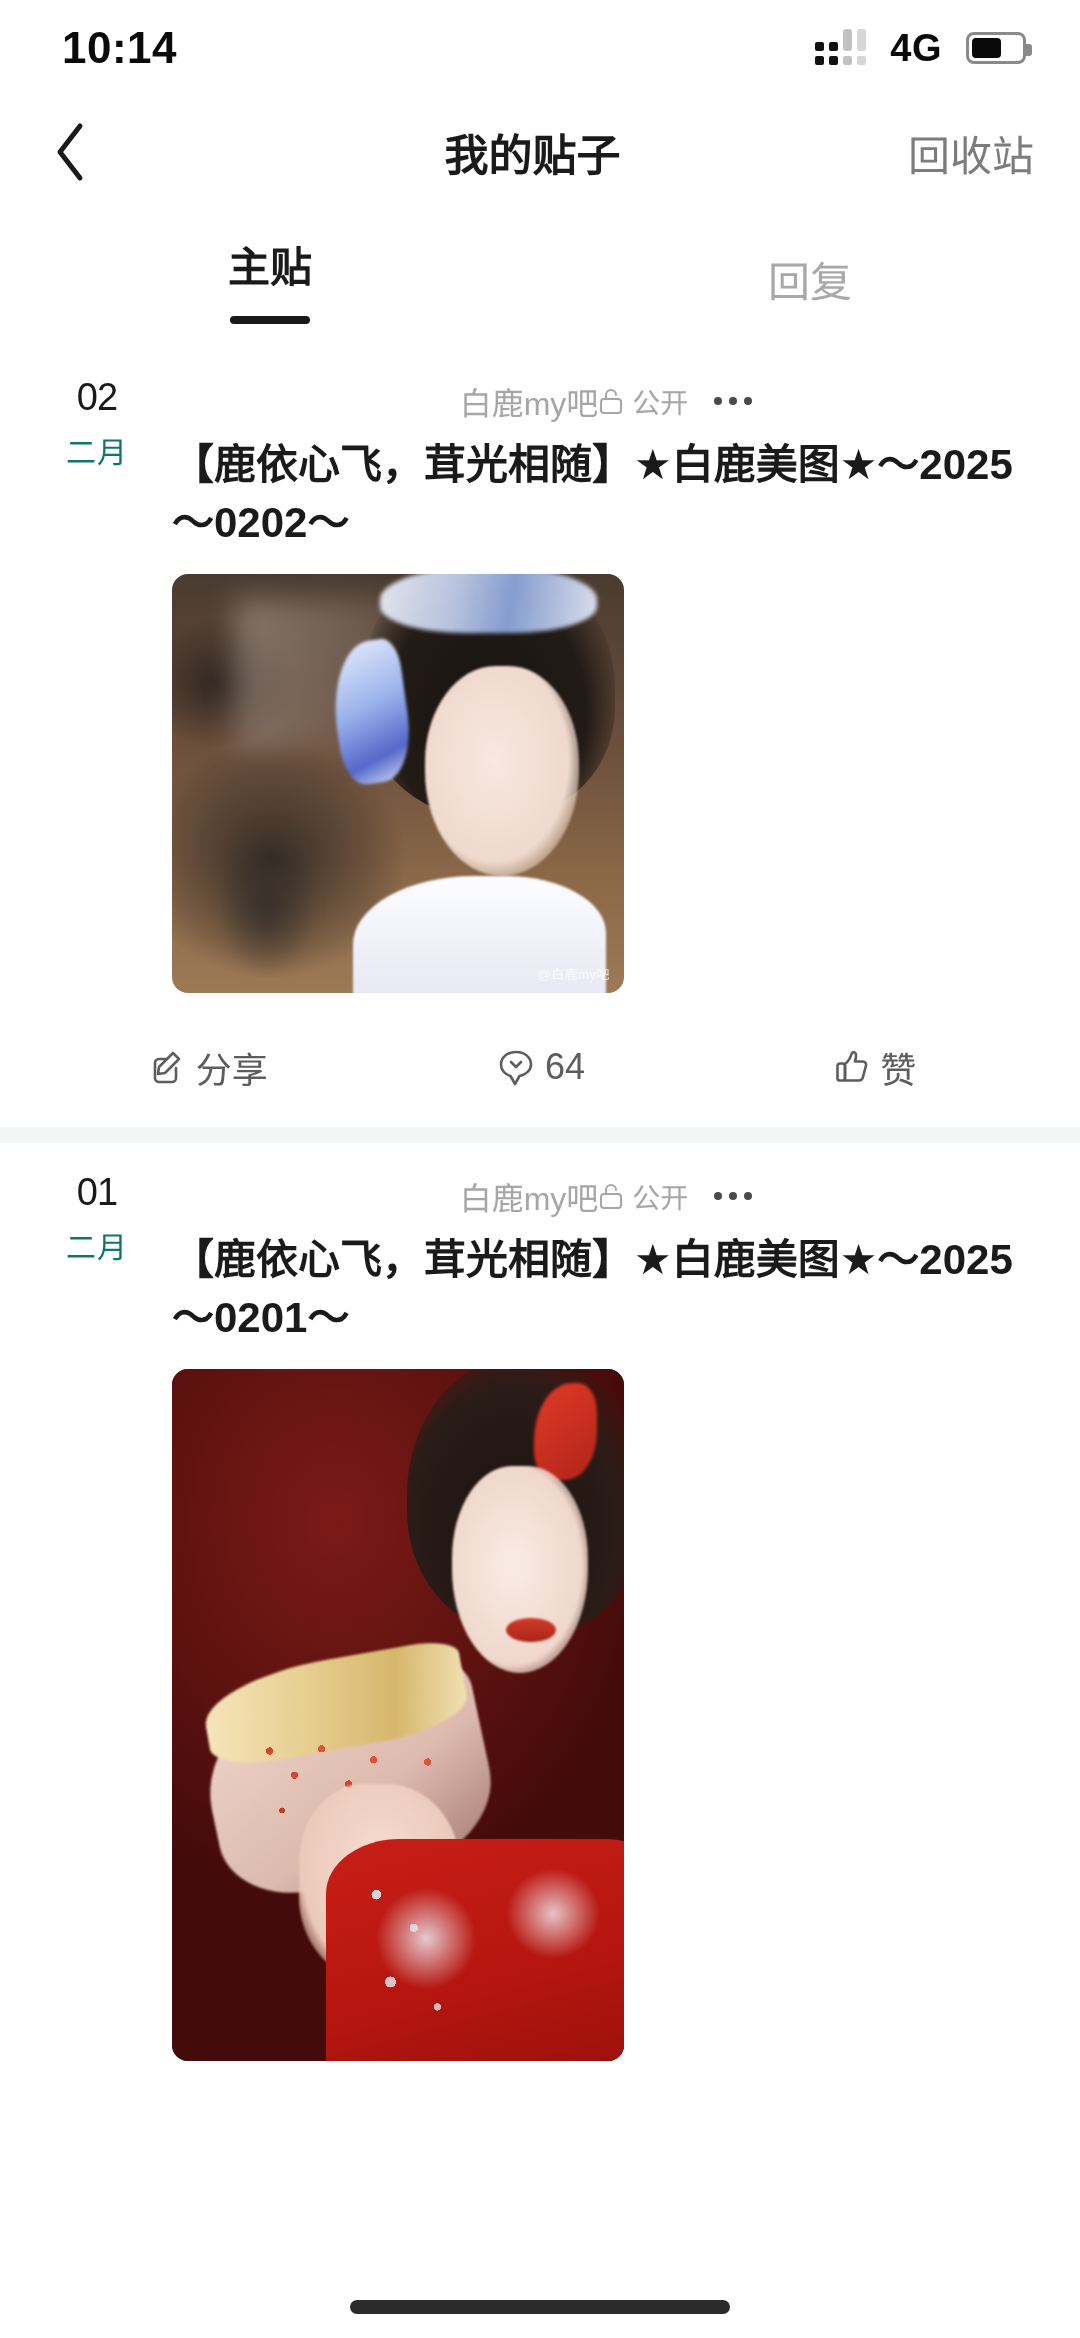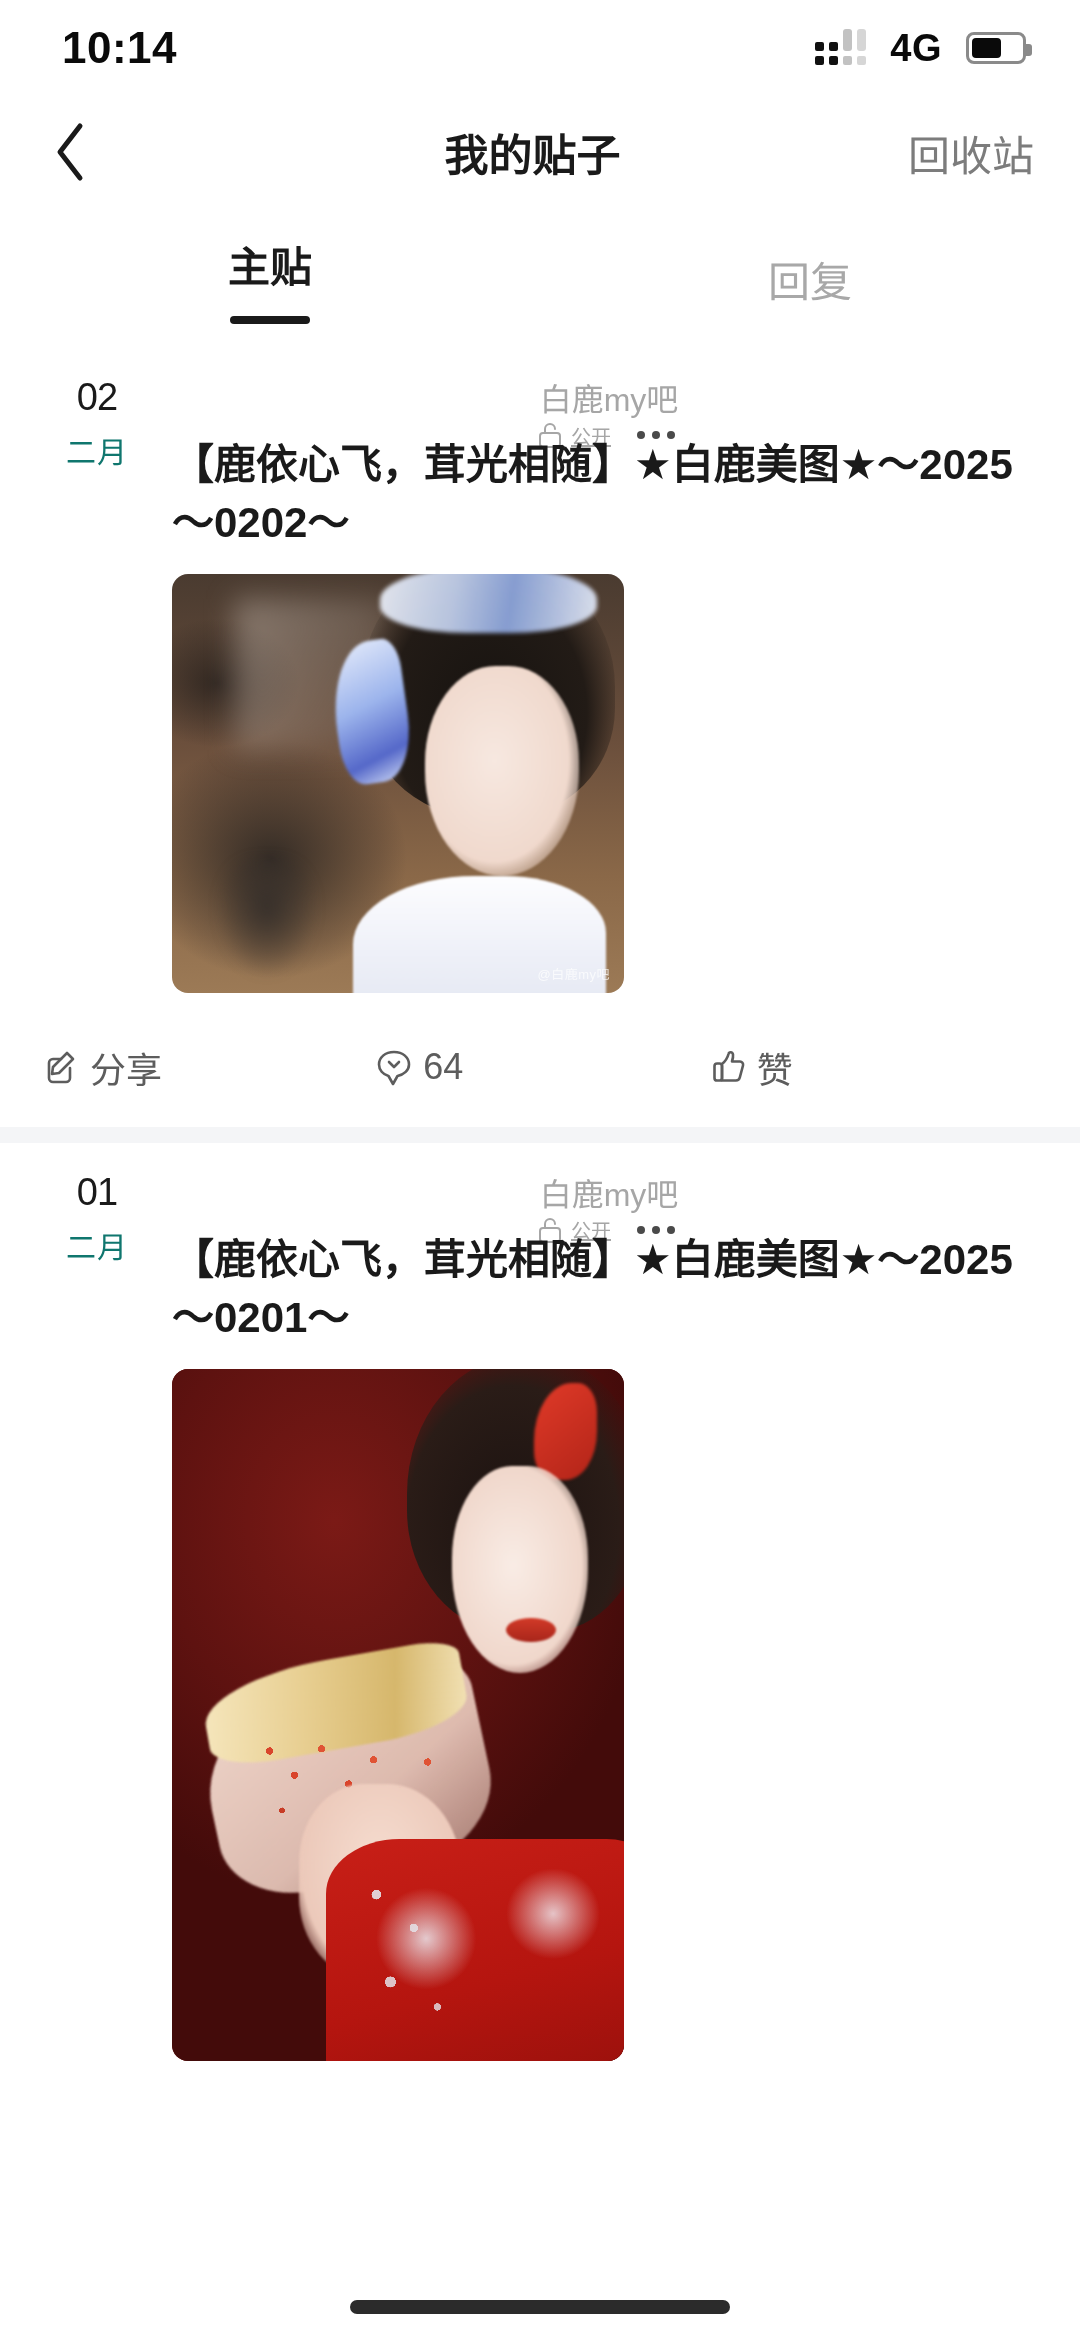--- a/index.html
+++ b/index.html
@@ -201,40 +201,38 @@
 
   .content-col {
     flex: 1;
     min-width: 0;
     padding-left: 20px;
   }
 
   .meta-row {
     display: flex;
     align-items: center;
-    justify-content: flex-start;
+    justify-content: center;
     height: 54px;
-    flex-direction: column;
   }
   .forum-name {
     font-size: 32px;
     color: #a6a6a6;
   }
   .meta-right {
     display: flex;
     align-items: center;
     gap: 10px;
   }
   .privacy {
     display: flex;
     align-items: center;
     gap: 8px;
-    font-size: 20px;
+    font-size: 28px;
     color: #a6a6a6;
-    text-decoration: underline;
   }
   .privacy svg { display: block; }
   .more-dots {
     display: flex;
     align-items: center;
     gap: 7px;
     padding: 10px 6px 10px 16px;
     cursor: pointer;
   }
   .more-dots i {
@@ -445,21 +443,21 @@
     display: flex;
     align-items: center;
     height: 120px;
     padding: 0 40px;
     margin-top: 14px;
   }
   .action-item {
     flex: 1;
     display: flex;
     align-items: center;
-    justify-content: flex-start;
+    justify-content: center;
     gap: 8px;
     cursor: pointer;
   }
   .action-item svg { display: block; }
   .action-label {
     font-size: 36px;
     color: #5d5d5d;
   }
 
   

